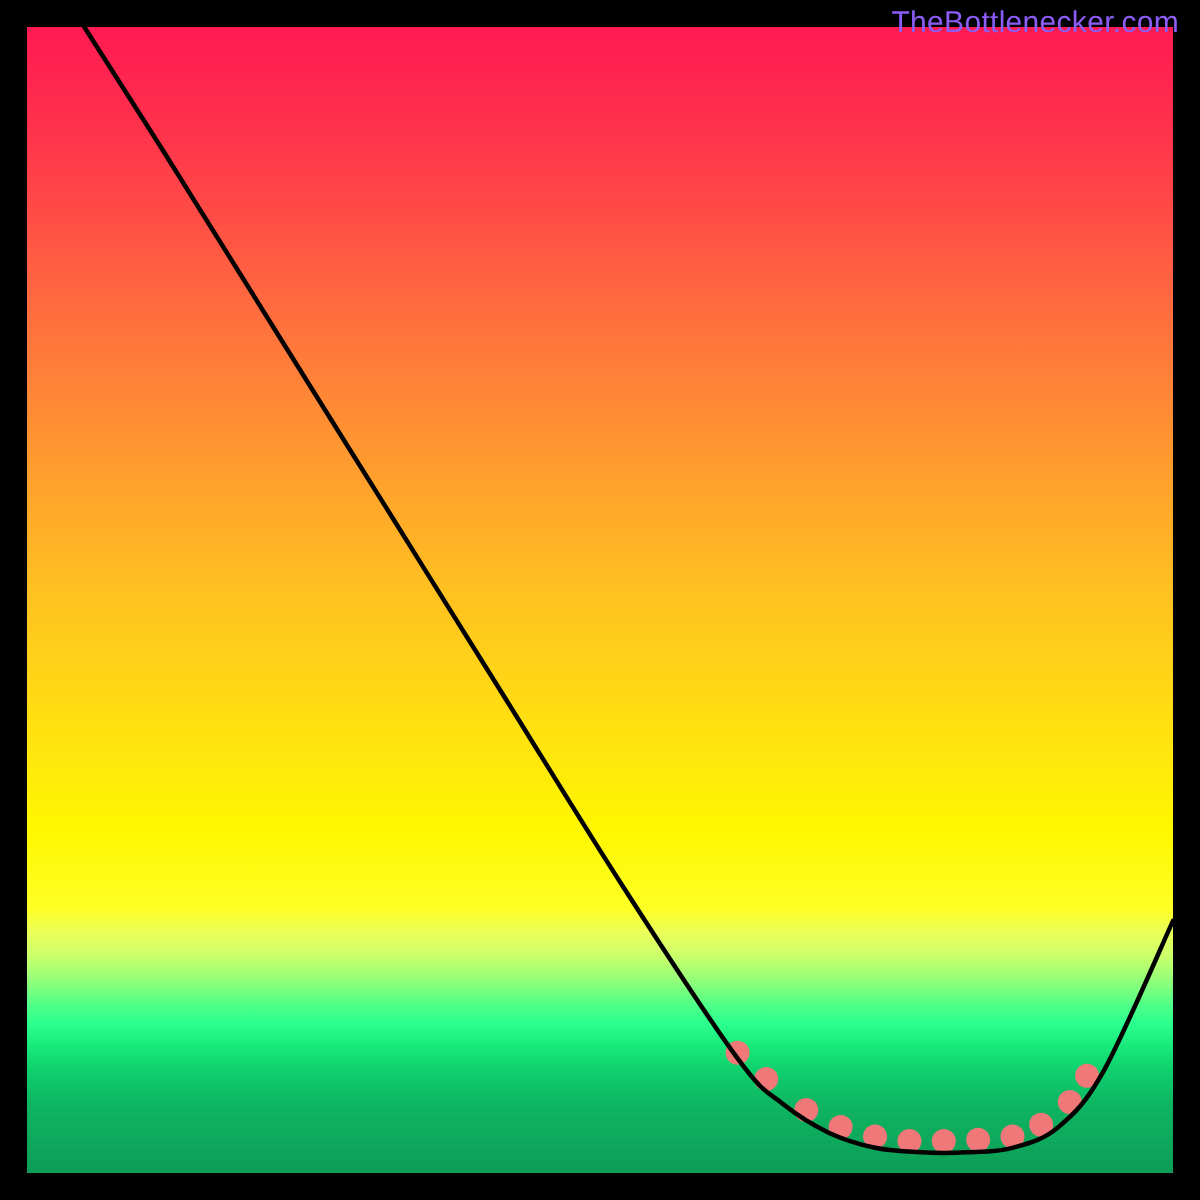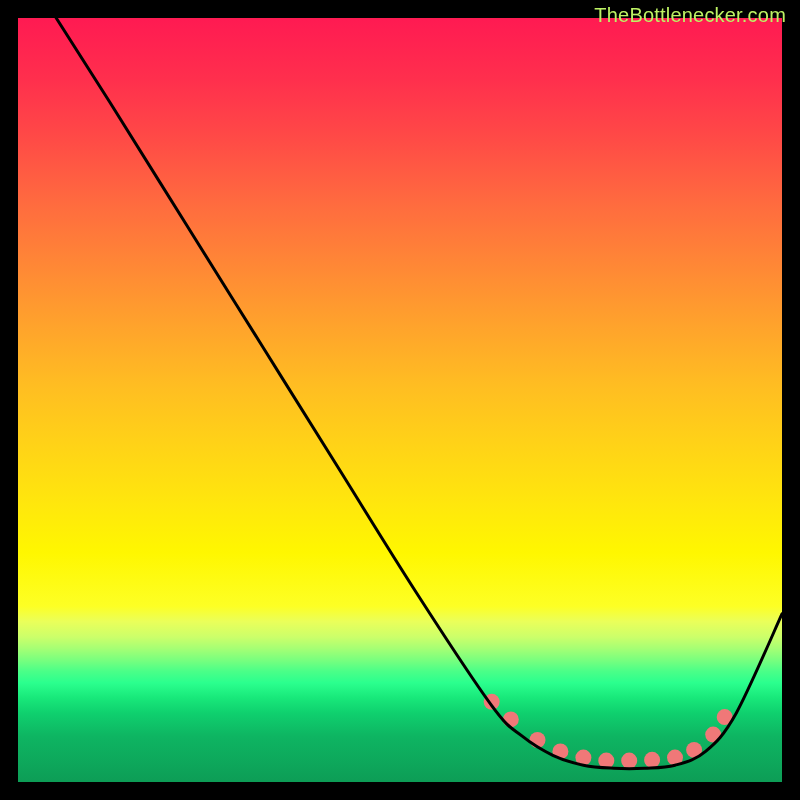--- a/index.html
+++ b/index.html
@@ -51,21 +51,21 @@
     top: 0;
     width: 764px;
     height: 764px;
   }
   .watermark {
     position: absolute;
     top: 4px;
     right: 14px;
     font-family: Arial, Helvetica, sans-serif;
     font-size: 20px;
-    color: #bef264;
+    color: #8b5cf6;
     letter-spacing: 0.2px;
     user-select: none;
   }
 </style>
 </head>
 <body>
 
 <div class="chart-wrap">
   <div class="plot-area">
     <svg class="curve" viewBox="0 0 764 764" preserveAspectRatio="none">

